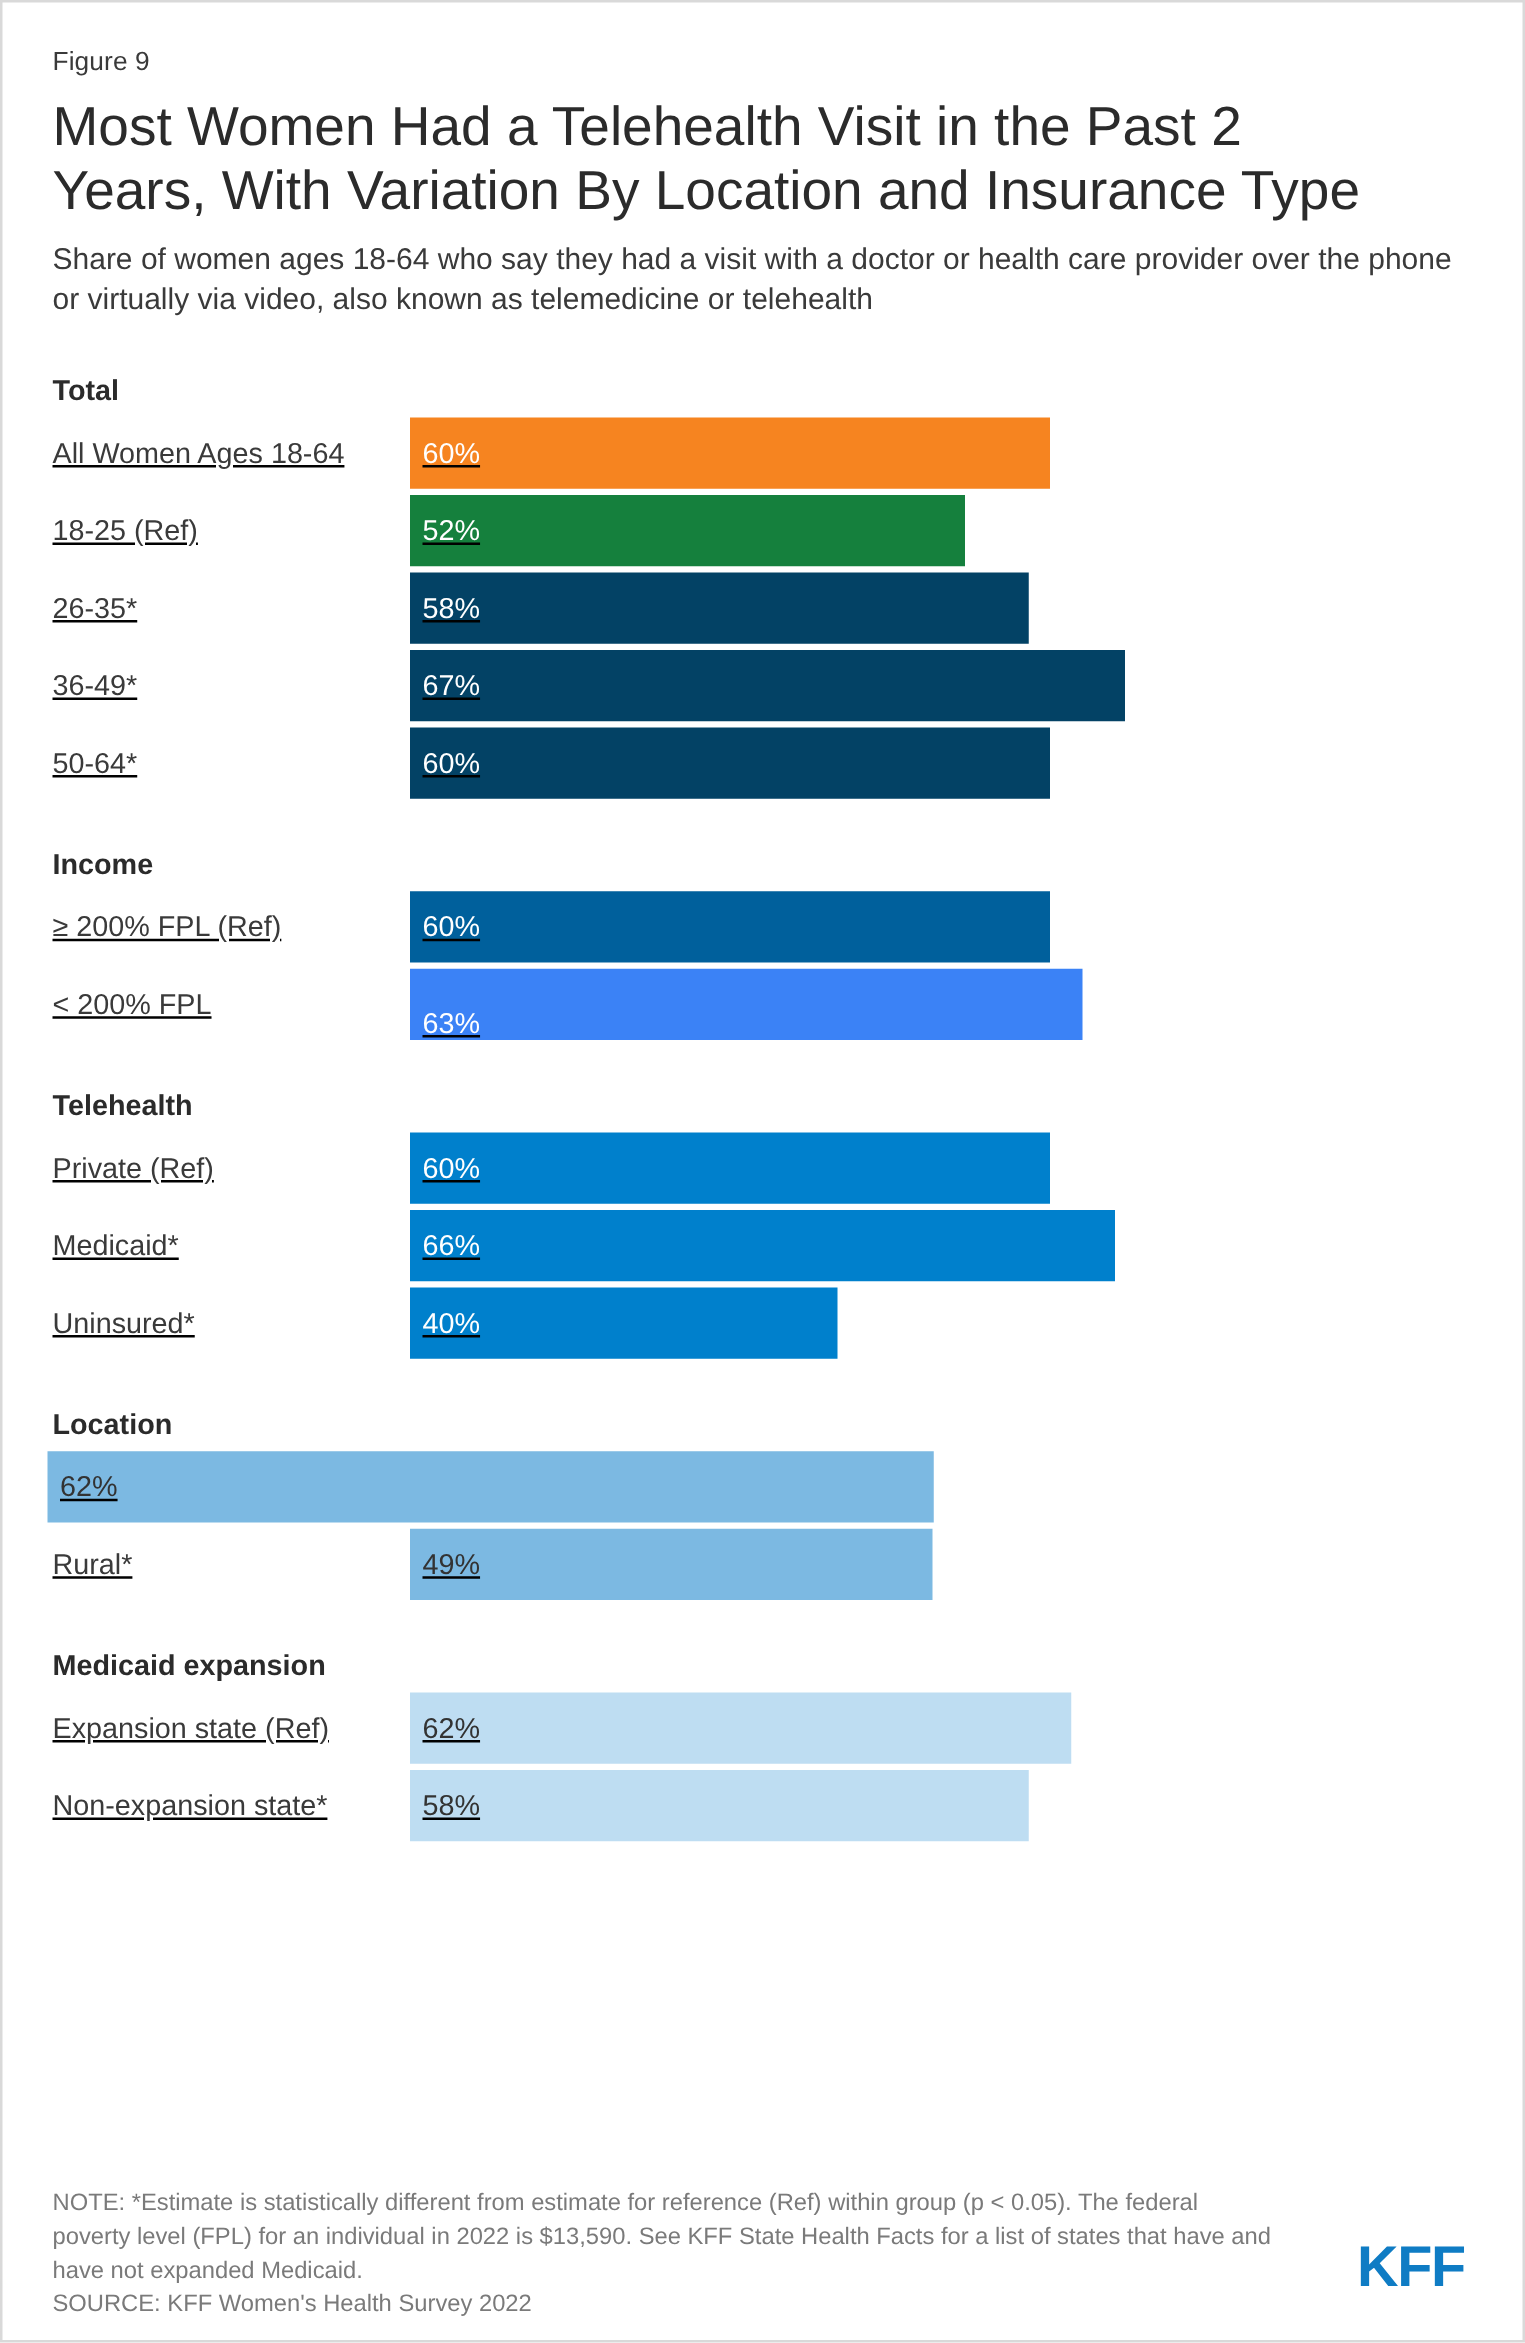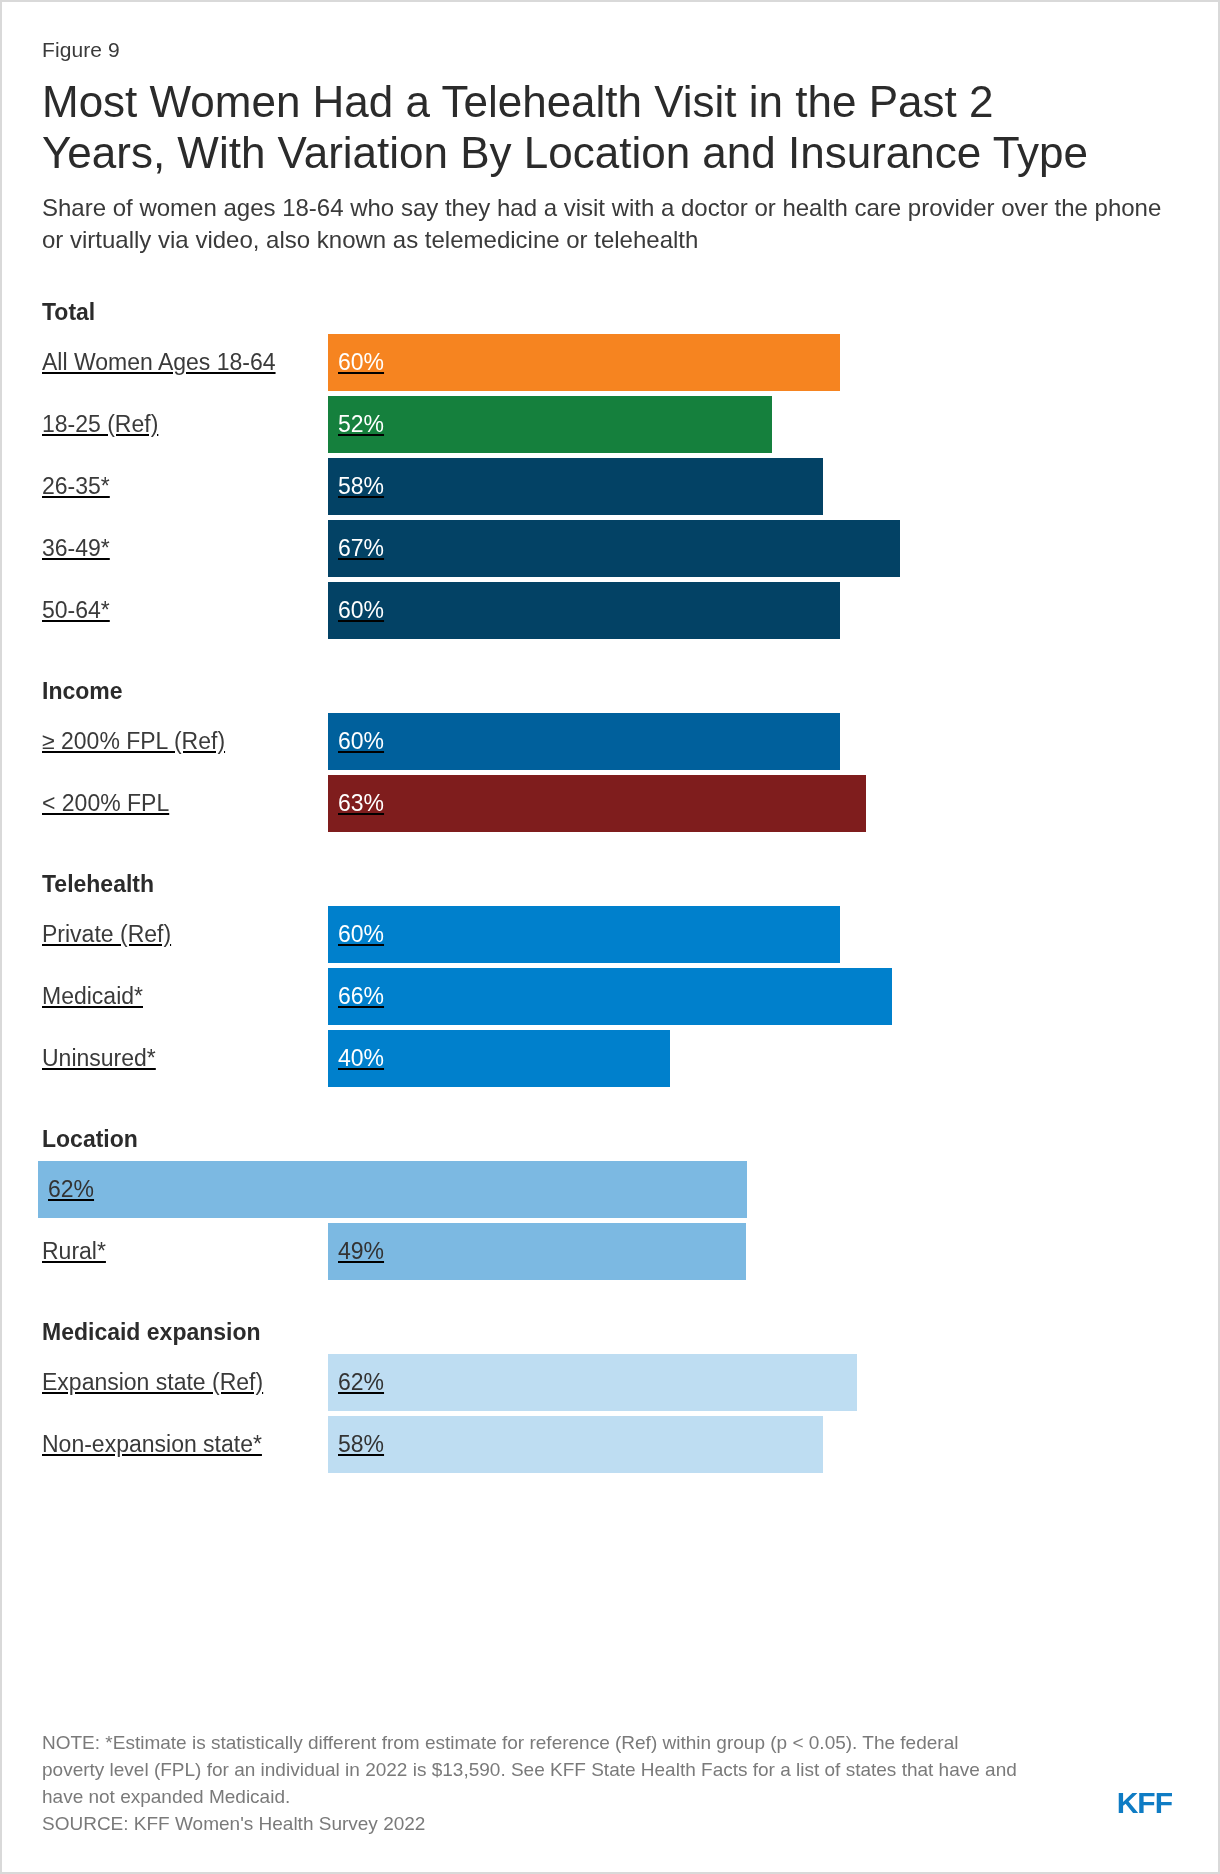--- a/index.html
+++ b/index.html
@@ -99,36 +99,36 @@
     white-space: nowrap;
   }
   .val-light { color: #ffffff; }
   .val-dark  { color: #333333; }
 
   
   #footer {
     position: absolute;
     left: 40px;
     right: 40px;
-    bottom: 34px;
+    bottom: 14px;
   }
   #footer-inner {
     display: flex;
     align-items: flex-end;
     justify-content: space-between;
   }
   #notes {
     font-size: 19px;
     line-height: 1.42;
     color: #7a7a7a;
     max-width: 975px;
   }
   #notes p { margin: 0; }
   #kff-logo {
-    font-size: 30px;
+    font-size: 46px;
     font-weight: bold;
     color: #0f7cc4;
     letter-spacing: -1px;
     margin-bottom: 18px;
     margin-right: 6px;
     font-family: "Liberation Sans", sans-serif;
   }
 </style>
 </head>
 <body>
@@ -191,21 +191,21 @@
           <div class="bar-label">≥ 200% FPL (Ref)</div>
           <div class="bar-track">
             <div class="bar" style="width: 60%; background: rgb(0, 96, 156);">
               <span class="bar-value val-light">60%</span>
             </div>
           </div>
         </div>
         <div class="bar-row">
           <div class="bar-label">&lt; 200% FPL</div>
           <div class="bar-track">
-            <div class="bar" style="width: 63%; background: #7f1d1d;">
+            <div class="bar" style="width: 63%; background: #3b82f6; align-items: flex-end;">
               <span class="bar-value val-light">63%</span>
             </div>
           </div>
         </div>
       </div>
       <div class="group">
         <div class="group-header">Telehealth</div>
         <div class="bar-row">
           <div class="bar-label">Private (Ref)</div>
           <div class="bar-track">

